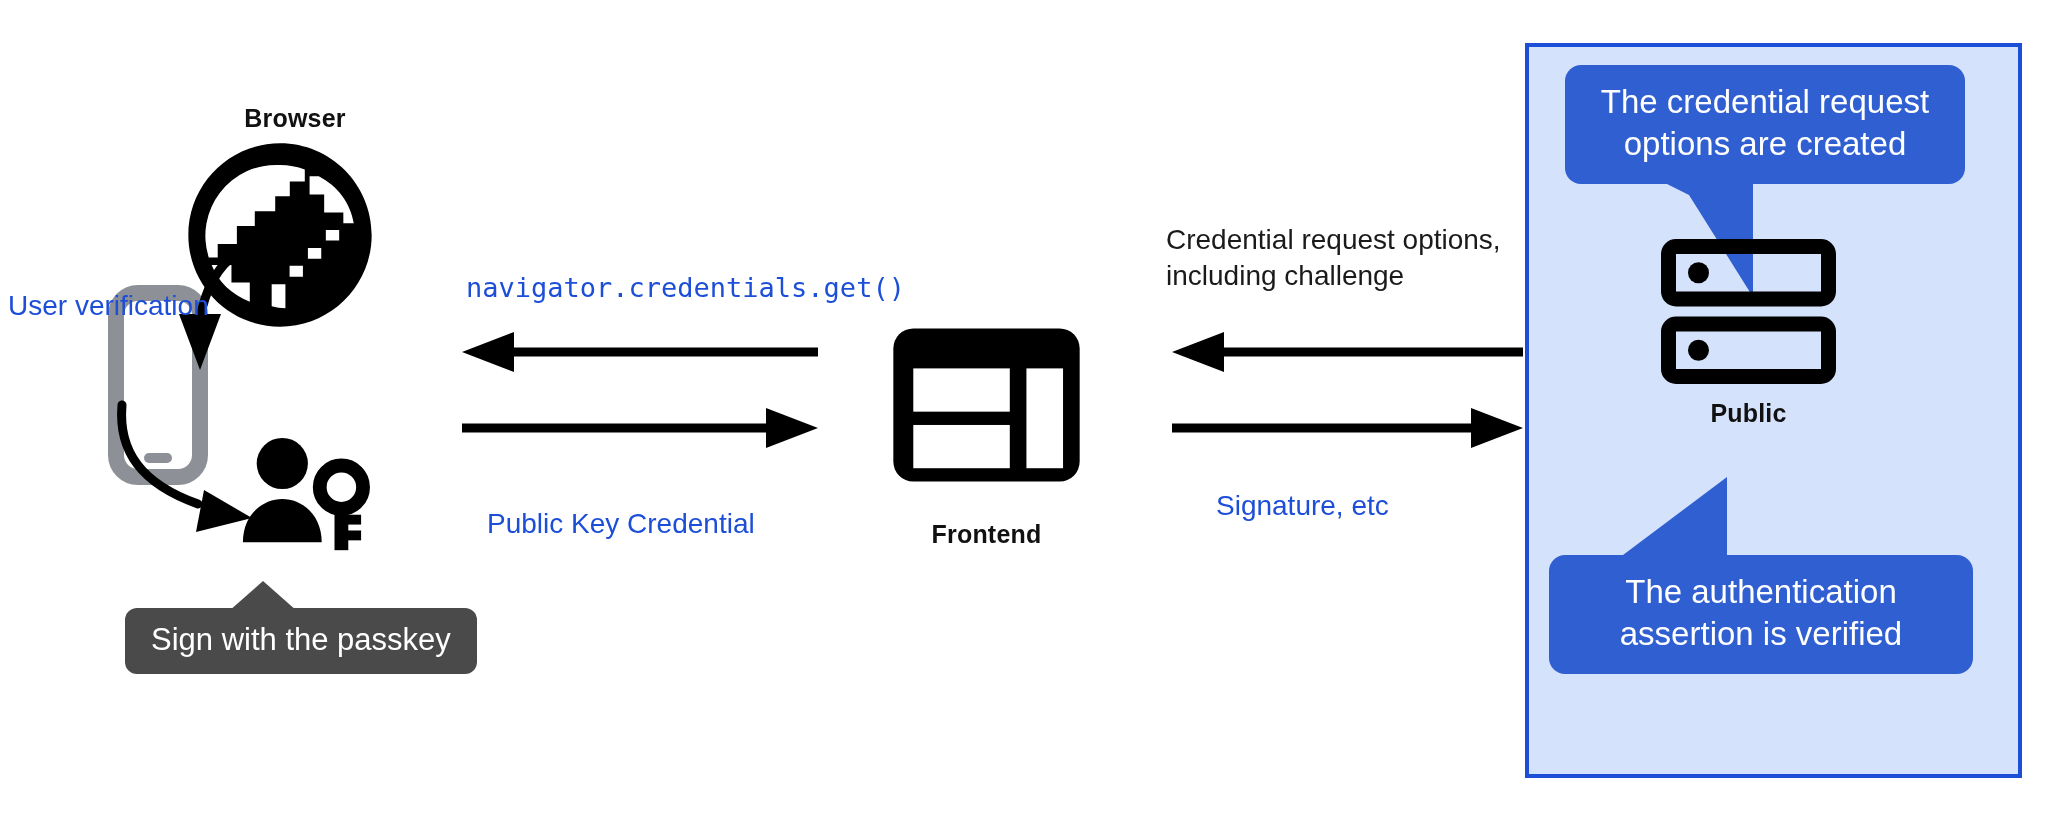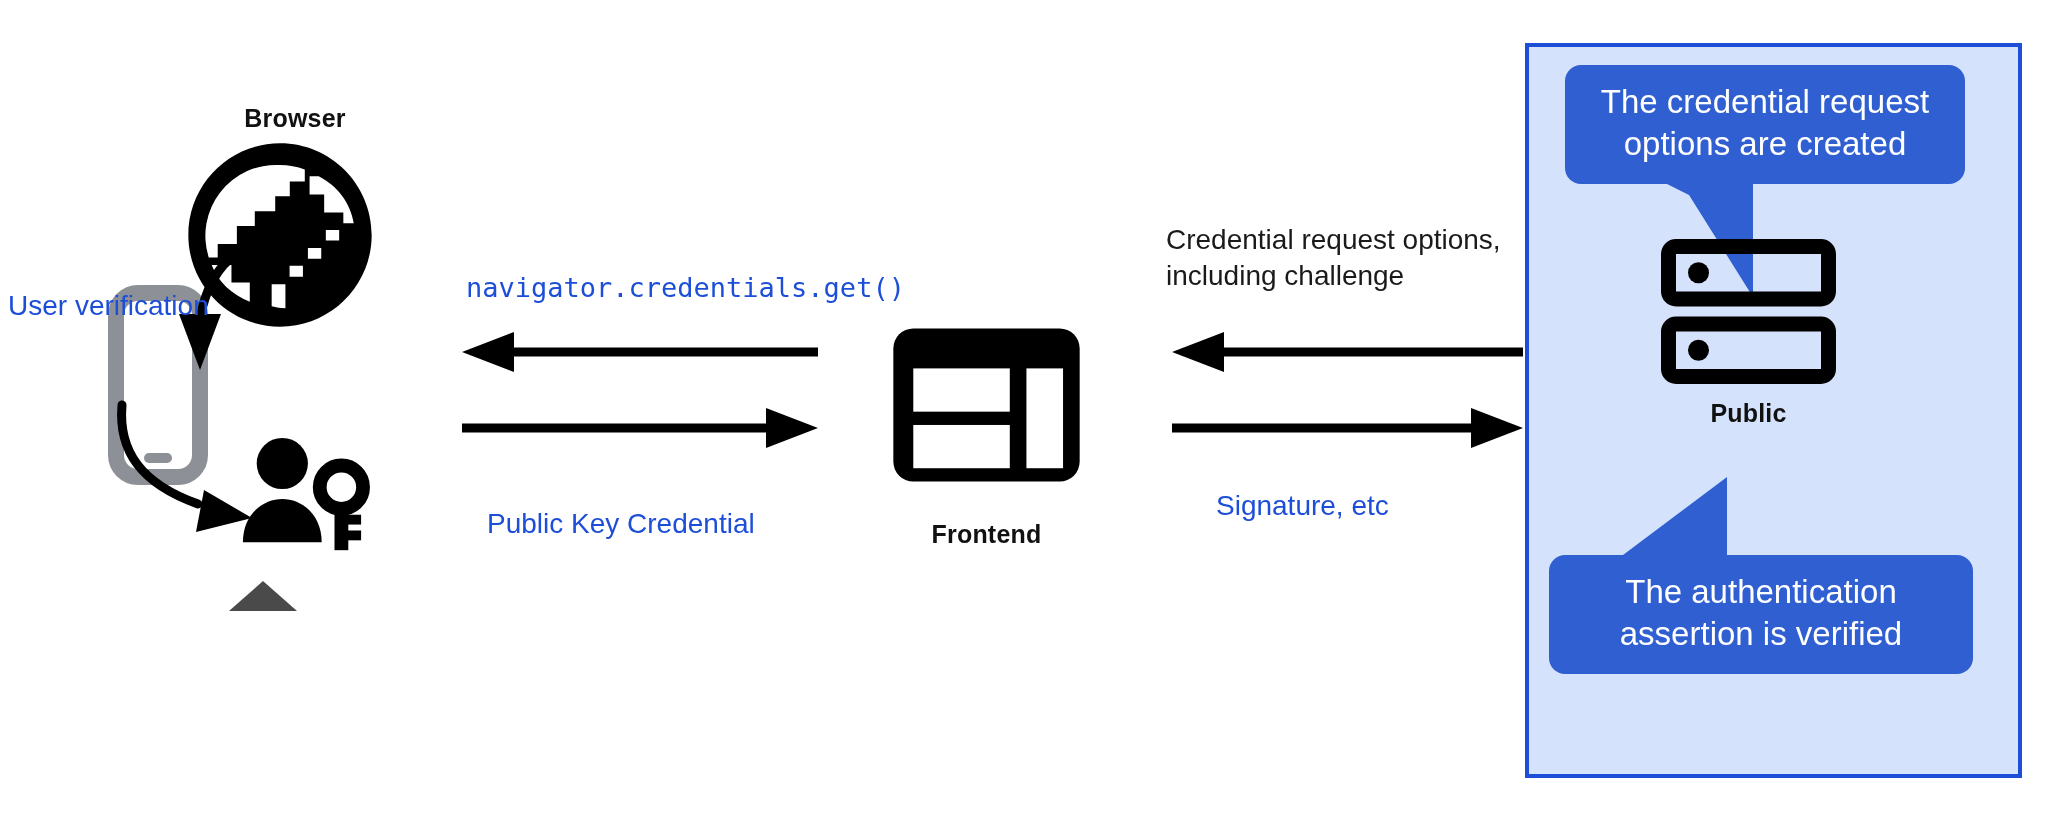--- a/index.html
+++ b/index.html
@@ -135,20 +135,21 @@
       <circle cx="53" cy="28" r="11" fill="none" stroke="#000000" stroke-width="7"></circle>
       <rect x="49.5" y="36" width="7" height="24" fill="#000000"></rect>
       <rect x="56" y="42" width="7" height="5" fill="#000000"></rect>
       <rect x="56" y="50" width="7" height="5" fill="#000000"></rect>
     </svg>
   </div>
 
   <div class="abs" style="left:229px; top:581px;">
     <div class="tooltip-dark-tail"></div>
   </div>
+  <div class="abs tooltip-dark" style="left:125px; top:608px;">Sign with the passkey</div>
 
   <div class="abs mono-label" style="left:466px; top:272px;">navigator.credentials.get()</div>
 
   <div class="abs" style="left:460px; top:332px;">
     <svg width="360" height="40" viewBox="0 0 360 40">
       <line x1="48" y1="20" x2="358" y2="20" stroke="#000000" stroke-width="9"></line>
       <polygon points="2,20 54,0 54,40" fill="#000000"></polygon>
     </svg>
   </div>
 

